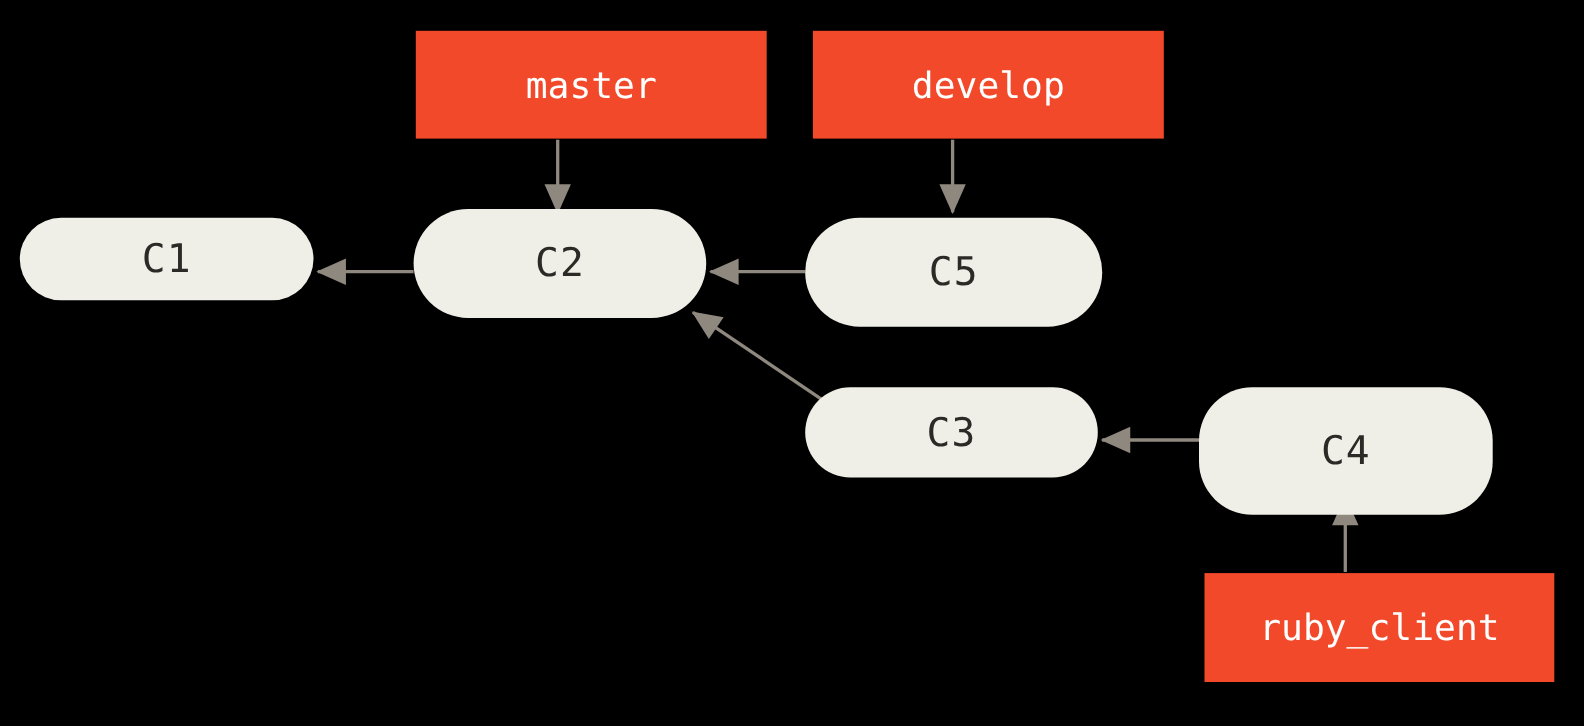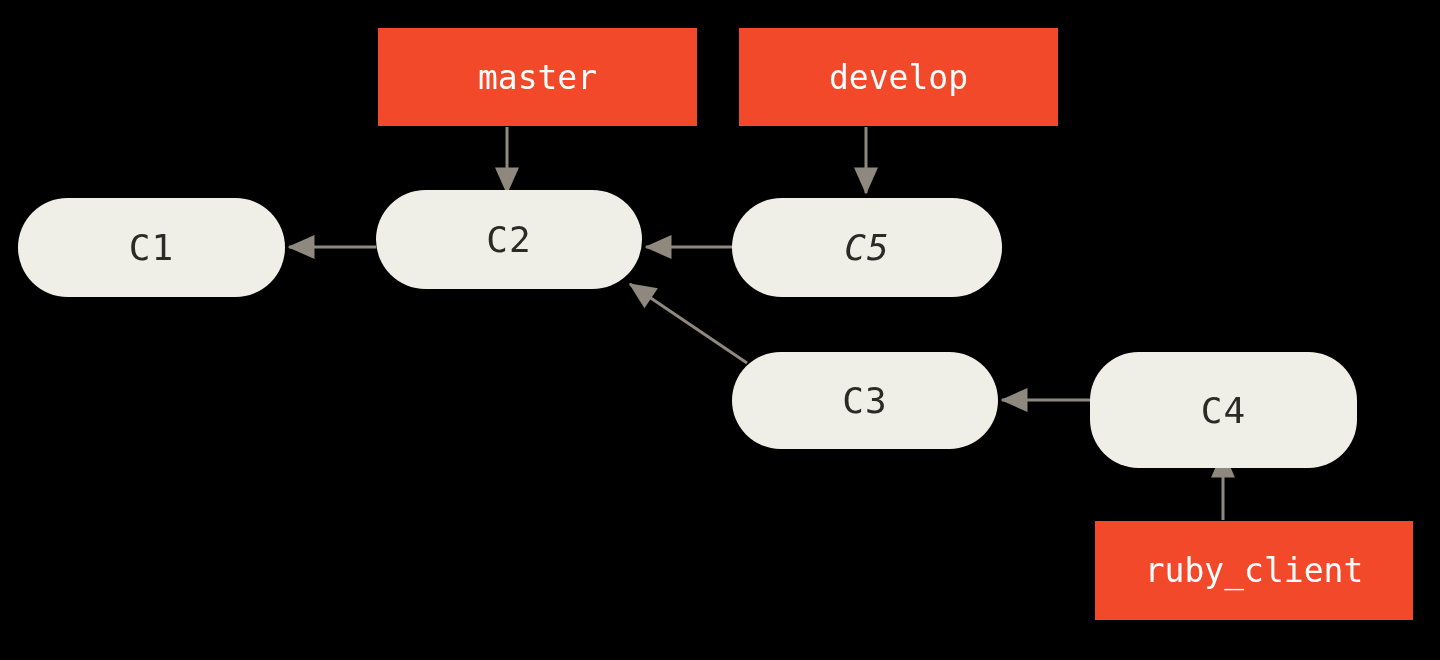--- a/index.html
+++ b/index.html
@@ -52,24 +52,24 @@
     background: var(--branch-fill);
     display: flex;
     align-items: center;
     justify-content: center;
   }
   .branch-label {
     font-size: 33px;
     color: var(--branch-text);
   }
   
-  .pos-c1 { left: 18px;   top: 198px; width: 267px; height: 99px; }
+  .pos-c1 { left: 18px;   top: 198px; width: 267px; height: 75px; }
   .pos-c2 { left: 376px;  top: 190px; width: 266px; height: 99px; }
-  .pos-c5 { left: 732px;  top: 198px; width: 270px; height: 99px; font-style: italic; }
-  .pos-c3 { left: 732px;  top: 352px; width: 266px; height: 97px; border-radius: 48.5px; }
+  .pos-c5 { left: 732px;  top: 198px; width: 270px; height: 99px; }
+  .pos-c3 { left: 732px;  top: 352px; width: 266px; height: 82px; border-radius: 48.5px; }
   .pos-c4 { left: 1090px; top: 352px; width: 267px; height: 116px; border-radius: 48.5px; }
   
   .pos-master      { left: 378px;  top: 28px;  width: 319px; height: 98px; }
   .pos-develop     { left: 739px;  top: 28px;  width: 319px; height: 98px; }
   .pos-ruby-client { left: 1095px; top: 521px; width: 318px; height: 99px; }
 </style>
 </head>
 <body>
 
 <div class="canvas">

